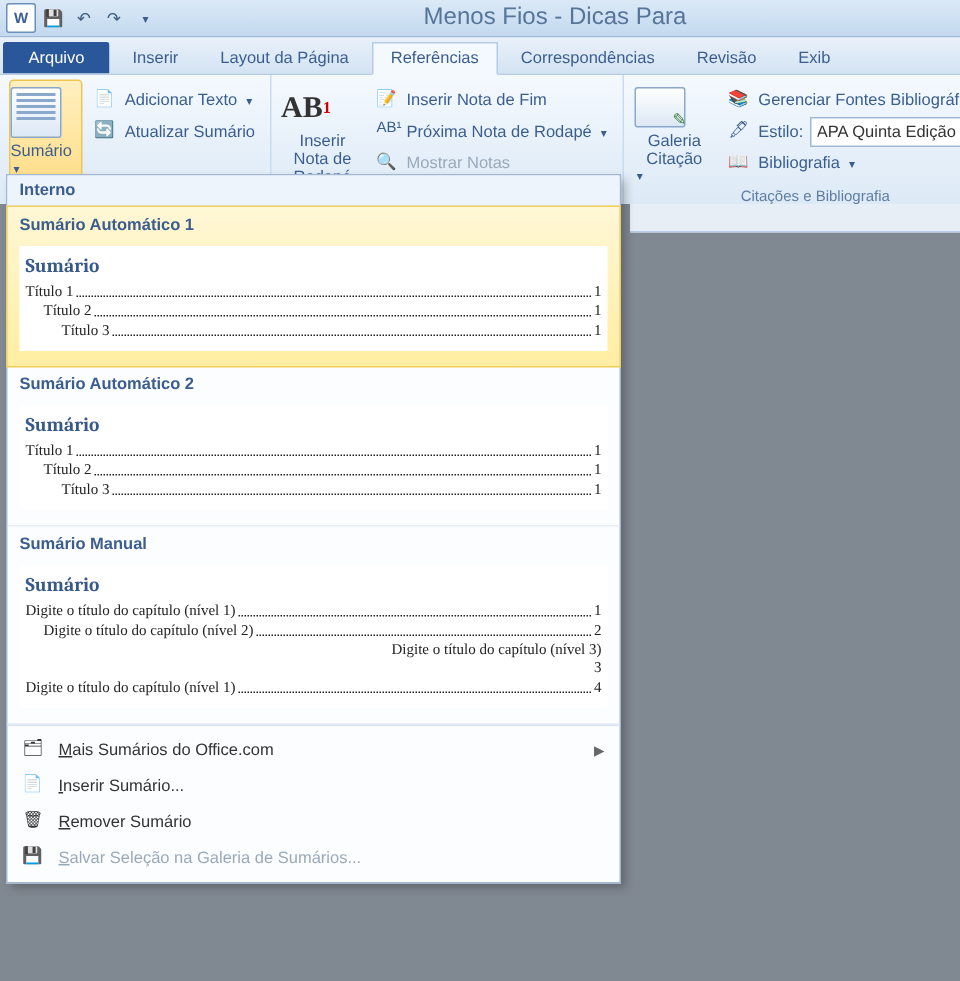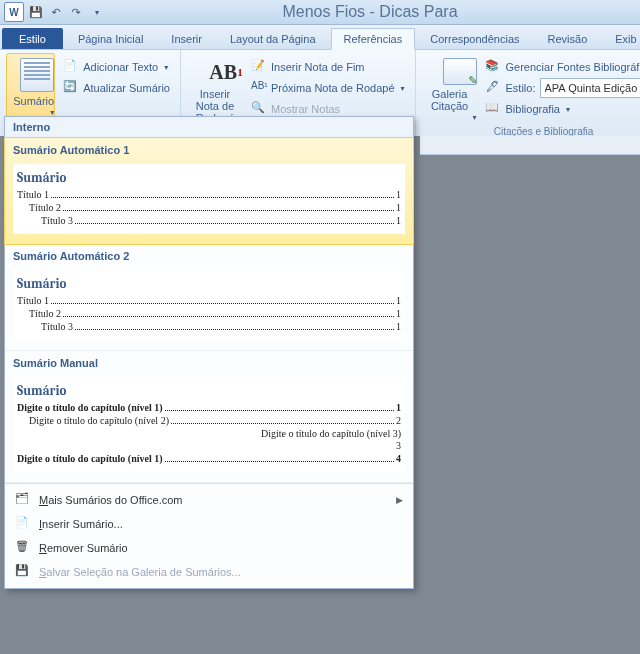--- a/index.html
+++ b/index.html
@@ -11,21 +11,21 @@
 .qat-btn{width:16px;height:16px;display:flex;align-items:center;justify-content:center;color:#3c5a7c}
 
 .tabrow{height:24px;background:linear-gradient(#e9f1fa,#d3e3f3);display:flex;align-items:flex-end;padding-left:2px;border-bottom:1px solid #b5cce4}
 .tab{padding:4px 12px 4px 12px;font-size:11px;color:#3b5e8f;cursor:pointer;border:1px solid transparent;border-bottom:none;margin-right:2px;white-space:nowrap}
 .tab.file{background:#2a579a;color:#fff;border-radius:2px 2px 0 0;padding:4px 16px}
 .tab.active{background:#f4f9fe;border:1px solid #b5cce4;border-bottom:1px solid #f4f9fe;margin-bottom:-1px;color:#3b5e8f}
 
 .ribbon{height:88px;background:linear-gradient(#f4f9fe,#dce9f6);border-bottom:1px solid #b5cce4;display:flex;overflow:hidden}
 .rgroup{border-right:1px solid #c9dbee;padding:3px 6px 0 6px;display:flex;flex-direction:column;position:relative}
 .rgroup .glabel{position:absolute;bottom:1px;left:0;right:0;text-align:center;font-size:10px;color:#5f7da3}
-.bigbtn{display:flex;flex-direction:column;align-items:flex-end;justify-content:flex-start;width:54px;height:66px;padding-top:4px;text-align:center;color:#3b5e8f;font-size:11px;line-height:12px;cursor:pointer;border:1px solid transparent;border-radius:3px}
+.bigbtn{display:flex;flex-direction:column;align-items:flex-start;justify-content:flex-start;width:54px;height:66px;padding-top:4px;text-align:center;color:#3b5e8f;font-size:11px;line-height:12px;cursor:pointer;border:1px solid transparent;border-radius:3px}
 .bigbtn.open{background:linear-gradient(#fff0c1,#ffdd87);border:1px solid #f0c550}
 .bigbtn .bicon{width:32px;height:32px;margin-bottom:3px}
 .smallbtn{display:flex;align-items:center;gap:4px;height:20px;padding:0 4px;color:#3b5e8f;font-size:11px;cursor:pointer;white-space:nowrap}
 .smallbtn .sicon{width:16px;height:16px;flex:0 0 16px}
 .smallbtn.disabled{color:#9aa9ba}
 .stack{display:flex;flex-direction:column;gap:1px}
 .styleinput{height:18px;border:1px solid #9fb8d3;background:#fff;font-size:11px;padding:0 4px;width:112px;color:#333}
 
 .docarea{position:absolute;left:0;right:0;top:136px;bottom:0;background:#808891}
 .ruler{height:18px;background:#e8eef6;border-bottom:1px solid #b5cce4;position:relative;margin-left:420px}
@@ -34,21 +34,21 @@
 .gal-header{background:#eef4fb;padding:4px 8px;color:#3b5e8f;font-weight:bold;border-bottom:1px solid #d6e2ef}
 .gal-item{padding:6px 8px 10px 8px;border-bottom:1px solid #e8eef6}
 .gal-item.sel{background:linear-gradient(#fff7d6,#ffeea2);border:1px solid #f2cf5b;margin:-1px}
 .gal-item .gi-title{color:#3b5e8f;font-weight:bold;margin-bottom:8px}
 .preview{background:#fff;padding:6px 4px;font-family:"Times New Roman",serif}
 .preview .pv-head{color:#385a8a;font-weight:bold;font-size:13px;margin-bottom:4px;font-family:Cambria,"Times New Roman",serif}
 .tocline{display:flex;align-items:flex-end;font-size:10px;color:#222;margin:2px 0}
 .tocline .tl-text{white-space:nowrap}
 .tocline .tl-dots{flex:1;border-bottom:1px dotted #222;margin:0 2px;position:relative;top:-2px}
 .tocline .tl-page{white-space:nowrap}
-.tocline.bold .tl-text,.tocline.bold .tl-page{font-weight:bold}
+.tocline.bold .tl-text,.tocline.bold .tl-page{font-weight:normal}
 .gal-menu{padding:4px 0;border-top:1px solid #d6e2ef}
 .gmi{display:flex;align-items:center;gap:8px;padding:4px 10px;color:#333;cursor:pointer}
 .gmi .gmi-icon{width:16px;height:16px;flex:0 0 16px}
 .gmi.disabled{color:#9aa9ba}
 .gmi .arrow{margin-left:auto;color:#666;font-size:9px}
 .under{ text-decoration:underline }
 
 .icon-doc{background:linear-gradient(#fff,#dce8f5);border:1px solid #8aa8cc;border-radius:2px;position:relative}
 .icon-doc::before{content:"";position:absolute;left:3px;right:3px;top:3px;height:2px;background:#8aa8cc;box-shadow:0 4px 0 #8aa8cc,0 8px 0 #8aa8cc,0 12px 0 #8aa8cc,0 16px 0 #8aa8cc}
 .icon-ab{font-family:"Times New Roman",serif;font-size:20px;font-weight:bold;color:#333;position:relative;display:flex;align-items:center;justify-content:center}
@@ -67,22 +67,21 @@
     <div class="qat-btn">↶</div>
     <div class="qat-btn">↷</div>
     <div class="qat-btn">
         <span class="caret">▾</span>
       </div>
   </div>
   <div class="doc-title">Menos Fios - Dicas Para</div>
 </div>
 
 <div class="tabrow">
-  <div class="tab file">Estilo</div>
-  <div class="tab">Página Inicial</div>
+  <div class="tab file">Arquivo</div>
   <div class="tab">Inserir</div>
   <div class="tab">Layout da Página</div>
   <div class="tab active">Referências</div>
   <div class="tab">Correspondências</div>
   <div class="tab">Revisão</div>
   <div class="tab">Exib</div>
 </div>
 
 <div class="ribbon">
 

